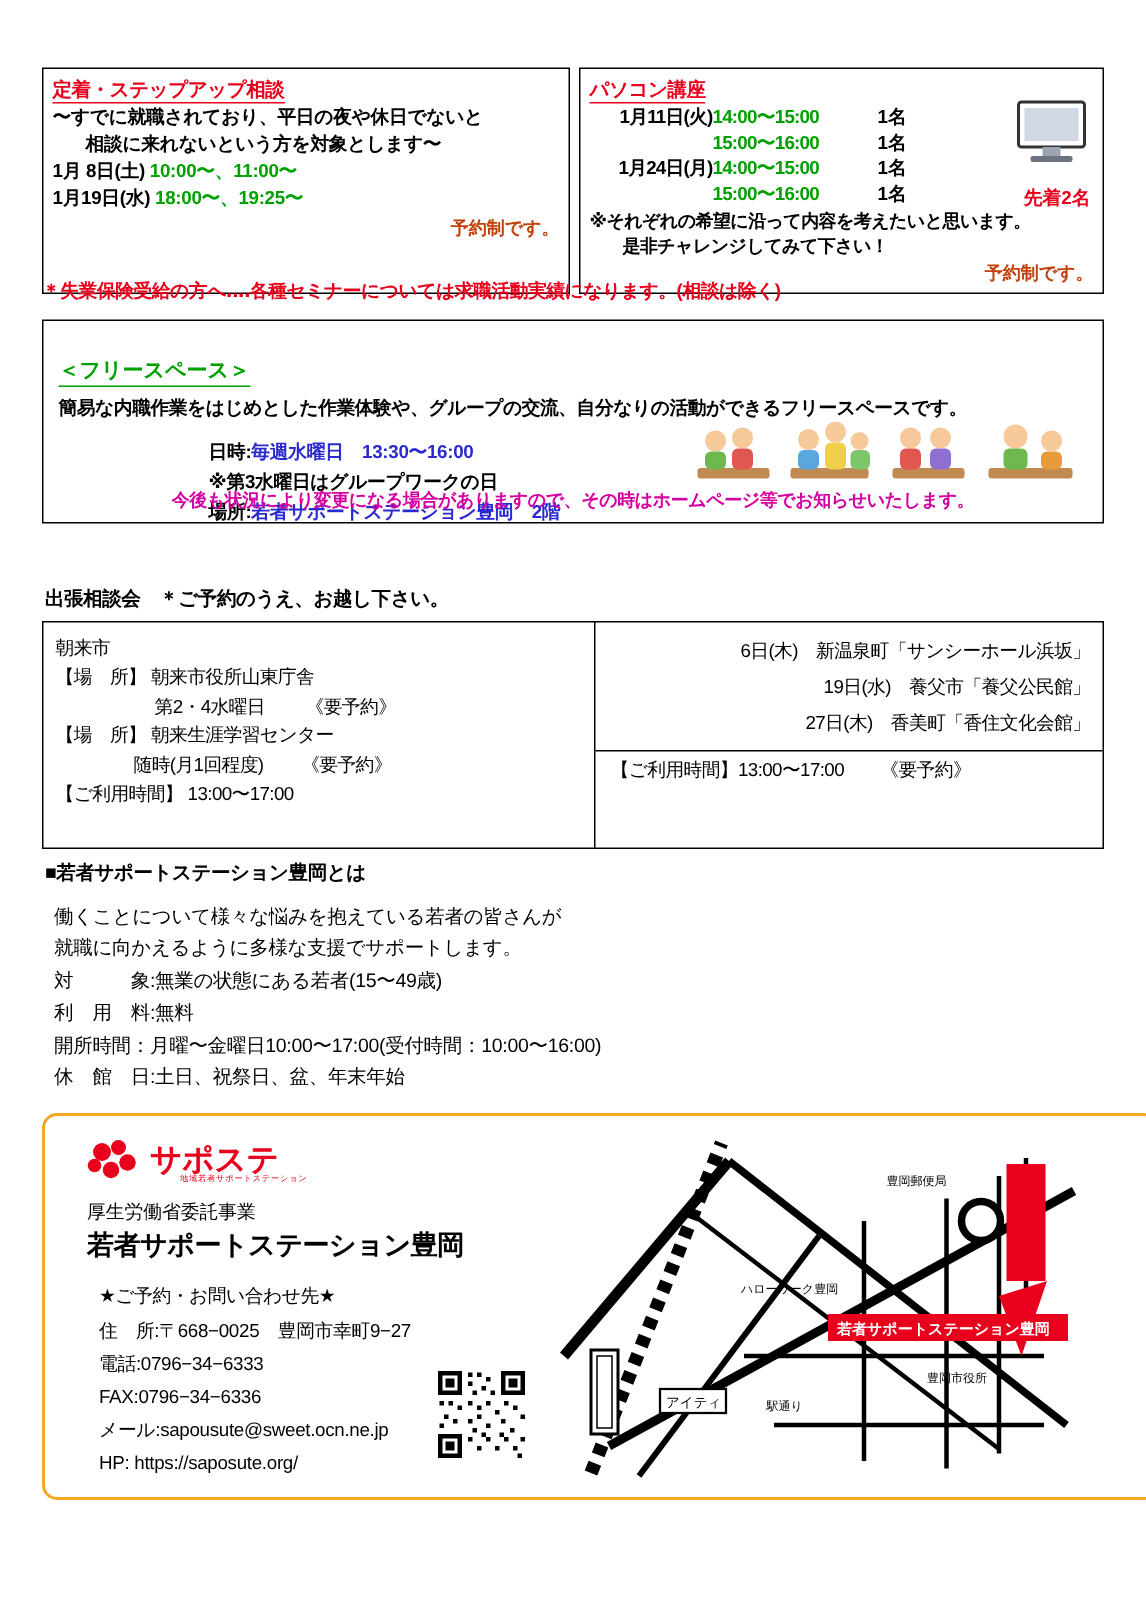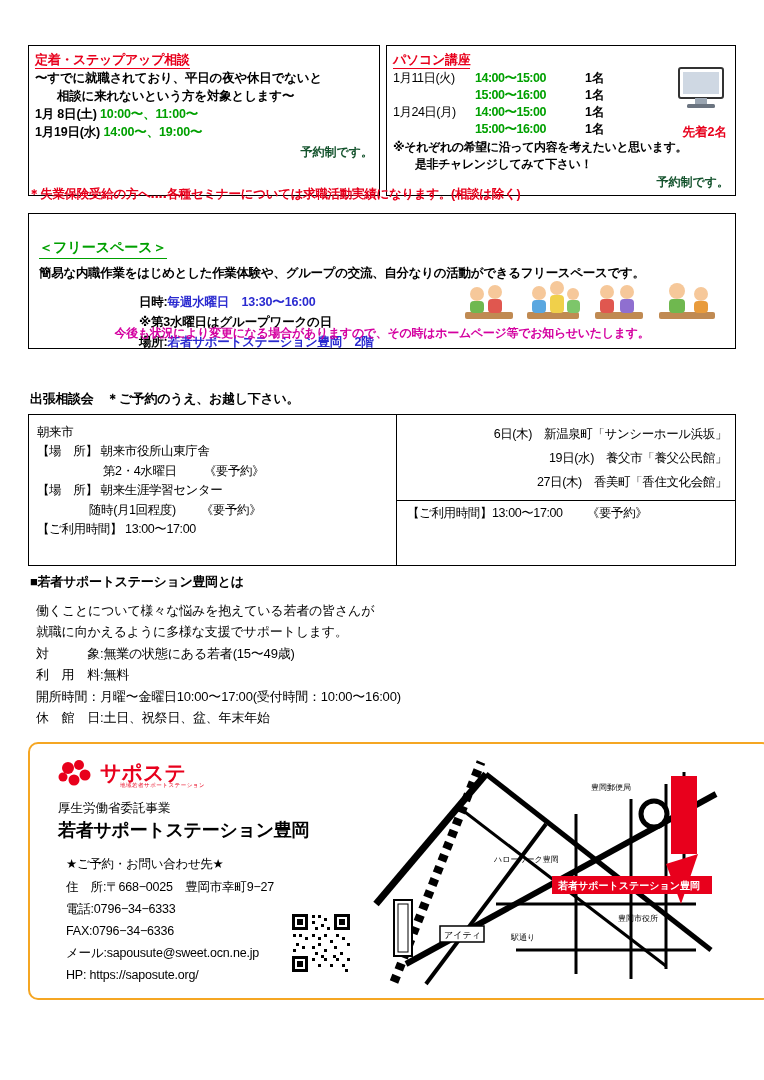--- a/index.html
+++ b/index.html
@@ -55,36 +55,36 @@
     padding-bottom: 1px;
   }
   .ln {
     font-size: 12.5px;
     line-height: 1.45;
     letter-spacing: -0.2px;
   }
   .ln.b { font-weight: bold; }
   .greenb { color: #00a000; font-weight: bold; }
   .reserve {
-    color: #14532d;
+    color: #c2410c;
     font-weight: bold;
     font-size: 12px;
     text-align: right;
     margin-top: 2px;
   }
   .indent1 { padding-left: 22px; }
 
   
   .pc-table {
     font-size: 12.5px;
     line-height: 1.35;
     margin-top: 1px;
   }
   .pc-row { display: flex; align-items: baseline; }
-  .pc-date { width: 82px; font-weight: normal; letter-spacing: -0.5px; }
+  .pc-date { width: 82px; font-weight: bold; letter-spacing: -0.5px; text-align: right; }
   .pc-time { width: 110px; color: #00a000; font-weight: bold; letter-spacing: -0.5px; }
   .pc-cap { width: 34px; font-weight: bold; }
   .pc-note {
     font-size: 12px;
     font-weight: bold;
     line-height: 1.35;
     margin-top: 1px;
     letter-spacing: -0.4px;
   }
   .first-come {
@@ -309,21 +309,21 @@
     <div class="box box-left">
       <div class="hdr-red"><span class="under">定着・ステップアップ相談</span></div>
       <div class="ln b">〜すでに就職されており、平日の夜や休日でないと</div>
       <div class="ln b indent1">相談に来れないという方を対象とします〜</div>
       <div class="ln b">
         <span>1月 8日(土)</span>
         <span class="greenb">10:00〜、11:00〜</span>
       </div>
       <div class="ln b">
         <span>1月19日(水)</span>
-        <span class="greenb">14:00〜、19:00〜</span>
+        <span class="greenb">18:00〜、19:25〜</span>
       </div>
       <div class="reserve">予約制です。</div>
     </div>
 
     <div class="box box-right">
       <div class="hdr-red"><span class="under">パソコン講座</span></div>
 
       <span class="pc-icon">
         <svg viewBox="0 0 52 48" width="52" height="48">
           <rect x="4" y="2" width="44" height="30" rx="2" fill="#ffffff" stroke="#333" stroke-width="2"></rect>

